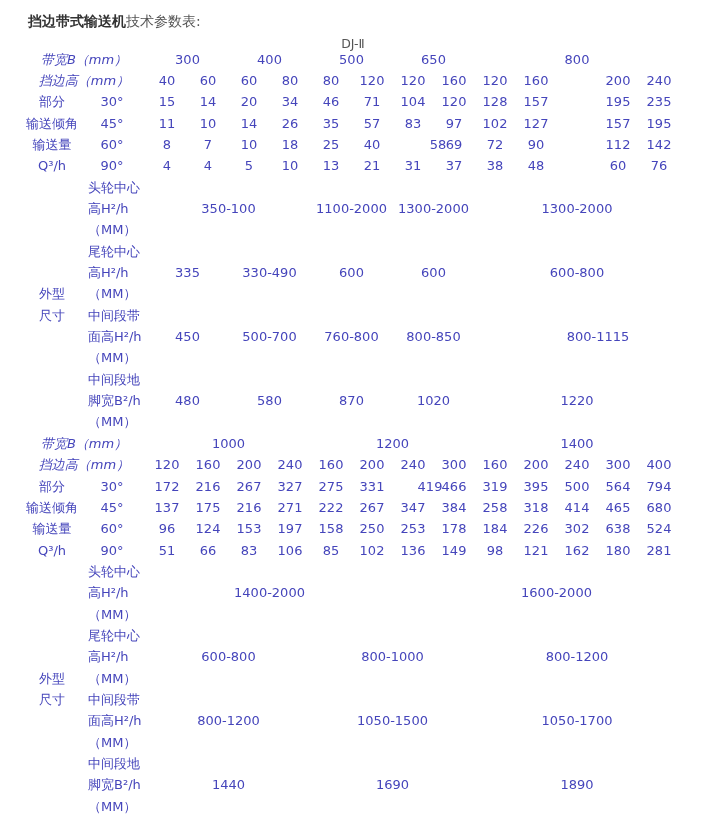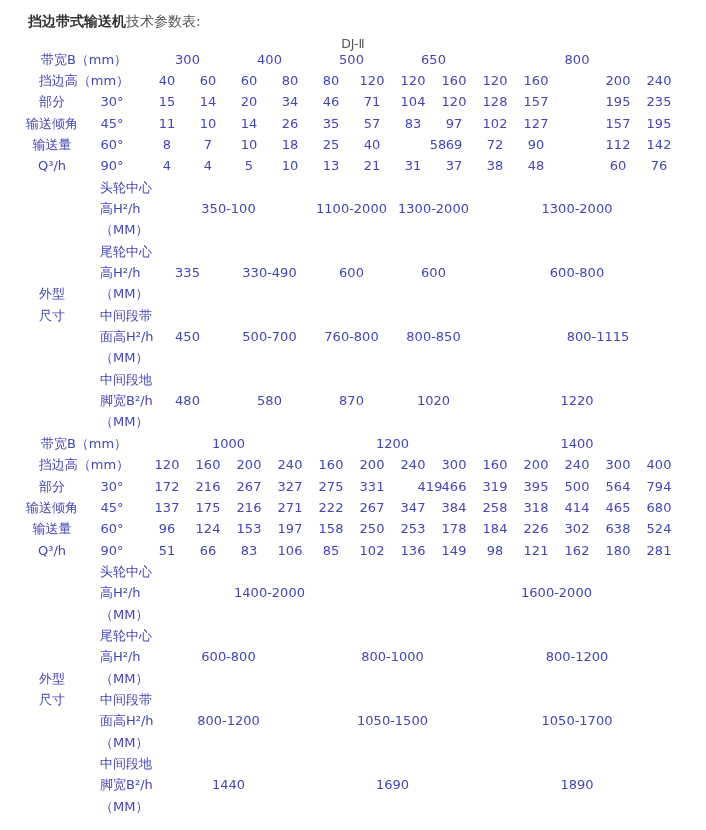--- a/index.html
+++ b/index.html
@@ -18,23 +18,23 @@
   .title-rest { color:var(--muted,#555); }
   .model {
     position:absolute; top:36px; left:0; width:706px;
     text-align:center; font-size:12.5px; color:var(--muted,#555);
   }
   #table { position:absolute; left:0; top:0; width:706px; height:830px; font-size:13px; }
   .trow  { position:absolute; left:0; width:706px; height:21.35px; line-height:21.4px; }
   .cell, .side, .head, .angle, .sub { color:var(--blue,#4545bb); }
   .cell  { position:absolute; transform:translateX(-50%); white-space:nowrap; }
   .side  { position:absolute; left:10px; width:84px;  text-align:center; white-space:nowrap; }
-  .head  { position:absolute; left:18px; width:132px; text-align:center; white-space:nowrap; }
+  .head  { position:absolute; left:18px; width:132px; text-align:center; white-space:nowrap;font-style:italic; }
   .angle { position:absolute; left:88px; width:48px;  text-align:center; white-space:nowrap; }
-  .sub   { position:absolute; left:100px; white-space:nowrap; }
+  .sub   { position:absolute; left:88px; white-space:nowrap; }
 </style>
 </head>
 <body style="--blue: #4545bb; --title-dark: #333333; --muted: #555555;">
 
 <div class="title"><span class="title-bold">挡边带式输送机</span><span class="title-rest">技术参数表:</span></div>
 
 <div class="model">DJ-Ⅱ</div>
 
 <div id="table">
     <div class="trow" style="top: 48.5px;">

